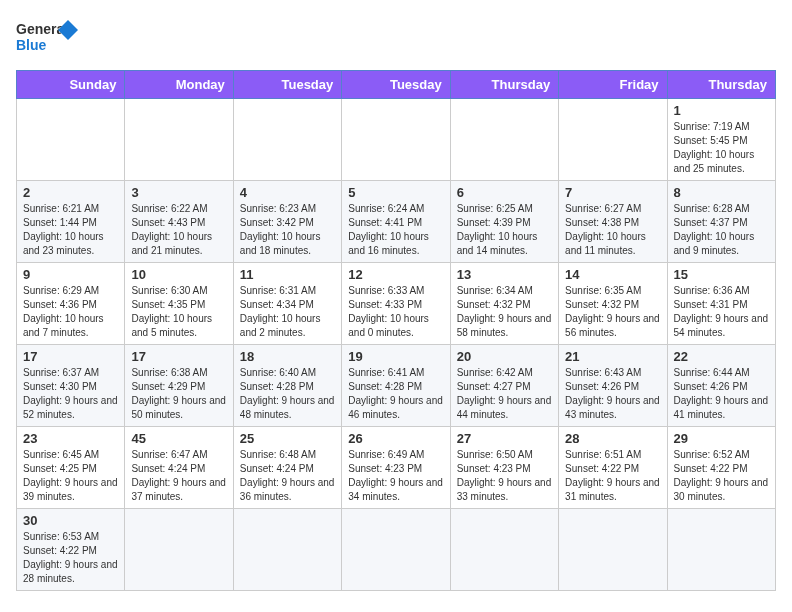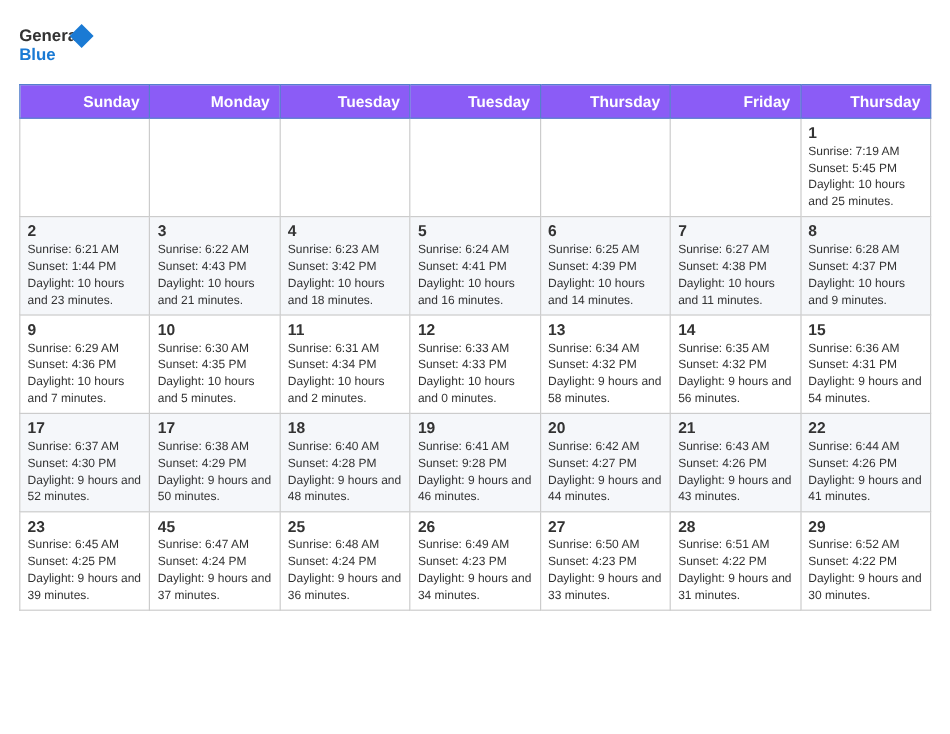--- a/index.html
+++ b/index.html
@@ -228,21 +228,21 @@
         </td>
         <td>
           <span class="day-num">18</span>
           <div class="day-info">Sunrise: 6:40 AM
 Sunset: 4:28 PM
 Daylight: 9 hours and 48 minutes.</div>
         </td>
         <td>
           <span class="day-num">19</span>
           <div class="day-info">Sunrise: 6:41 AM
-Sunset: 9:28 PM
+Sunset: 4:28 PM
 Daylight: 9 hours and 46 minutes.</div>
         </td>
         <td>
           <span class="day-num">20</span>
           <div class="day-info">Sunrise: 6:42 AM
 Sunset: 4:27 PM
 Daylight: 9 hours and 44 minutes.</div>
         </td>
         <td>
           <span class="day-num">21</span>
@@ -294,14 +294,28 @@
 Sunset: 4:22 PM
 Daylight: 9 hours and 31 minutes.</div>
         </td>
         <td>
           <span class="day-num">29</span>
           <div class="day-info">Sunrise: 6:52 AM
 Sunset: 4:22 PM
 Daylight: 9 hours and 30 minutes.</div>
         </td>
       </tr>
+      <tr>
+        <td>
+          <span class="day-num">30</span>
+          <div class="day-info">Sunrise: 6:53 AM
+Sunset: 4:22 PM
+Daylight: 9 hours and 28 minutes.</div>
+        </td>
+        <td class="empty-cell"></td>
+        <td class="empty-cell"></td>
+        <td class="empty-cell"></td>
+        <td class="empty-cell"></td>
+        <td class="empty-cell"></td>
+        <td class="empty-cell"></td>
+      </tr>
     </tbody>
 </table>
 
 </body></html>

